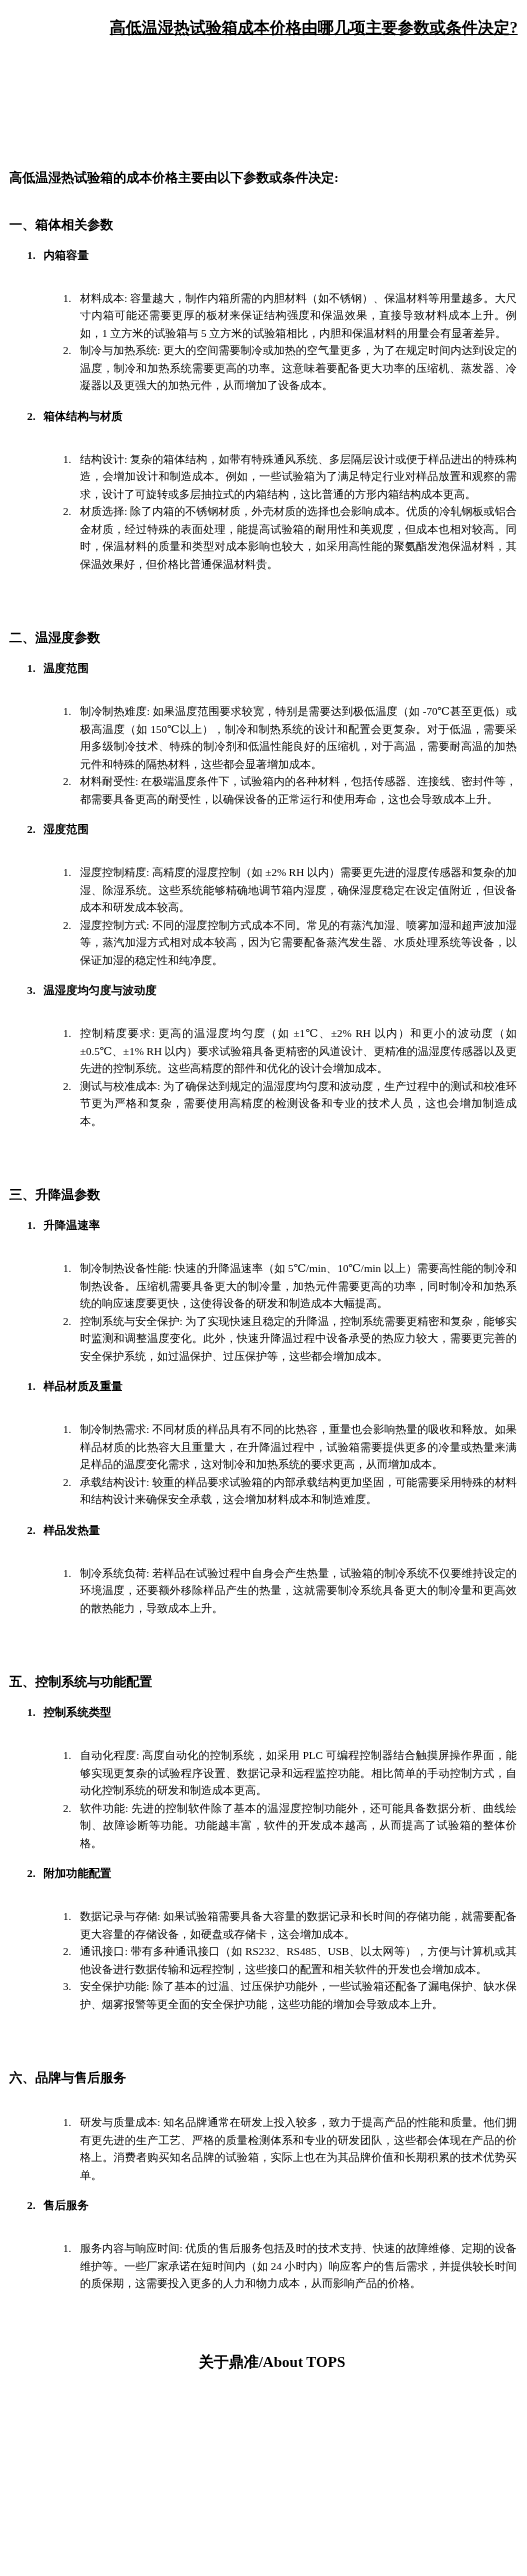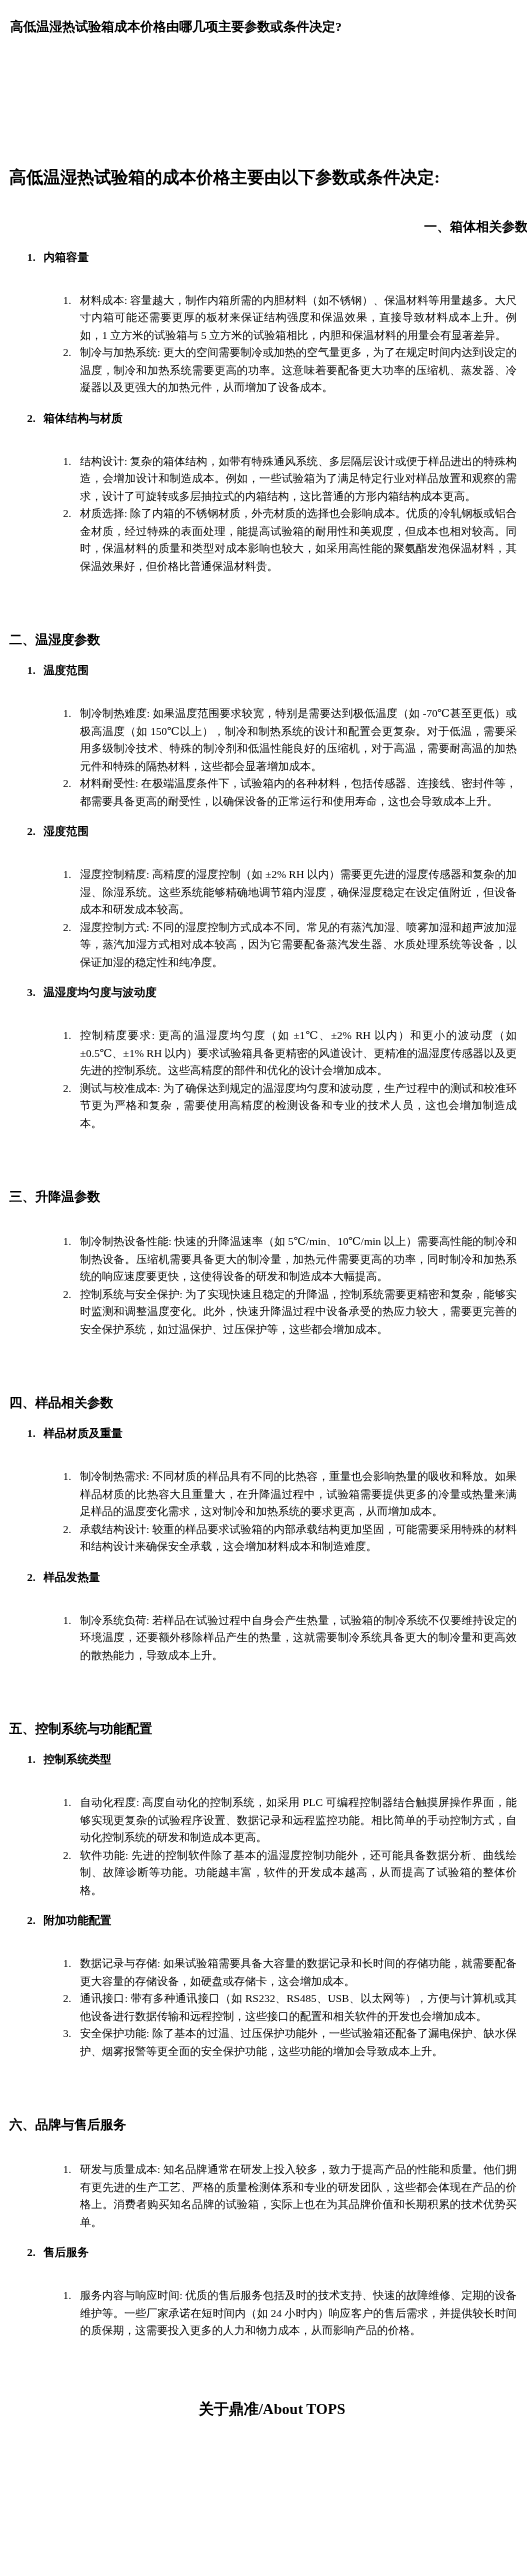--- a/index.html
+++ b/index.html
@@ -1,22 +1,22 @@
 <!DOCTYPE html>
 <html style="font-size:8.2px"><head>
 <meta charset="utf-8">
 <style>
   html,body{margin:0;padding:0;background:#fff;}
   .page{position:relative;width:528px;height:2994px;overflow:hidden;background:#fff;
         font-family:"Liberation Serif","DejaVu Serif",serif;color:#000;}
   
-  .doc-title{font-size:13px;font-weight:bold;text-align:left;margin:17.5px 10.3px 0;}
-  .intro{font-size:17px;font-weight:bold;margin:130px 0 0 9.3px;}
+  .doc-title{font-size:16px;font-weight:bold;text-align:right;margin:17.5px 10.3px 0;text-decoration:underline;}
+  .intro{font-size:13px;font-weight:bold;margin:130px 0 0 9.3px;}
   .sec-h{font-size:13px;font-weight:bold;margin:56px 0 0 9.3px;}
-  #sections .sec:first-child .sec-h{margin-top:29px;text-align:right;}
+  #sections .sec:first-child .sec-h{margin-top:29px;}
   .item-h{font-size:11.3px;font-weight:bold;margin:14px 0 0 27px;}
   .item-h .no{display:inline-block;width:16.5px;}
   .subs{margin-top:27px;}
   .sub{position:relative;margin:0 11.3px 0 0;padding-left:80px;font-size:11px;line-height:17.5px;
        text-align:justify;}
   .sub .no2{position:absolute;left:63px;top:0;}
   .sub b{font-weight:normal;}
   
   .about-h{font-size:15px;font-weight:bold;text-align:center;margin:60px 0 0;padding-left:16px;}
 </style>
@@ -56,27 +56,27 @@
           <p class="sub"><span class="no2">2.</span><b>湿度控制方式: </b>不同的湿度控制方式成本不同。常见的有蒸汽加湿、喷雾加湿和超声波加湿等，蒸汽加湿方式相对成本较高，因为它需要配备蒸汽发生器、水质处理系统等设备，以保证加湿的稳定性和纯净度。</p>
         </div>
         <div class="item-h"><span class="no">3.</span><span class="tt">温湿度均匀度与波动度</span></div>
         <div class="subs">
           <p class="sub"><span class="no2">1.</span><b>控制精度要求: </b>更高的温湿度均匀度（如 ±1℃、±2% RH 以内）和更小的波动度（如 ±0.5℃、±1% RH 以内）要求试验箱具备更精密的风道设计、更精准的温湿度传感器以及更先进的控制系统。这些高精度的部件和优化的设计会增加成本。</p>
           <p class="sub"><span class="no2">2.</span><b>测试与校准成本: </b>为了确保达到规定的温湿度均匀度和波动度，生产过程中的测试和校准环节更为严格和复杂，需要使用高精度的检测设备和专业的技术人员，这也会增加制造成本。</p>
         </div>
       </div>
       <div class="sec">
         <h2 class="sec-h">三、升降温参数</h2>
+        <div class="item-h"><span class="no">1.</span><span class="tt">升降温速率</span></div>
         <div class="subs">
           <p class="sub"><span class="no2">1.</span><b>制冷制热设备性能: </b>快速的升降温速率（如 5℃/min、10℃/min 以上）需要高性能的制冷和制热设备。压缩机需要具备更大的制冷量，加热元件需要更高的功率，同时制冷和加热系统的响应速度要更快，这使得设备的研发和制造成本大幅提高。</p>
           <p class="sub"><span class="no2">2.</span><b>控制系统与安全保护: </b>为了实现快速且稳定的升降温，控制系统需要更精密和复杂，能够实时监测和调整温度变化。此外，快速升降温过程中设备承受的热应力较大，需要更完善的安全保护系统，如过温保护、过压保护等，这些都会增加成本。</p>
         </div>
       </div>
       <div class="sec">
-        <h2 class="sec-h">四、样品相关参数</h2>
         <div class="item-h"><span class="no">1.</span><span class="tt">样品材质及重量</span></div>
         <div class="subs">
           <p class="sub"><span class="no2">1.</span><b>制冷制热需求: </b>不同材质的样品具有不同的比热容，重量也会影响热量的吸收和释放。如果样品材质的比热容大且重量大，在升降温过程中，试验箱需要提供更多的冷量或热量来满足样品的温度变化需求，这对制冷和加热系统的要求更高，从而增加成本。</p>
           <p class="sub"><span class="no2">2.</span><b>承载结构设计: </b>较重的样品要求试验箱的内部承载结构更加坚固，可能需要采用特殊的材料和结构设计来确保安全承载，这会增加材料成本和制造难度。</p>
         </div>
         <div class="item-h"><span class="no">2.</span><span class="tt">样品发热量</span></div>
         <div class="subs">
           <p class="sub"><span class="no2">1.</span><b>制冷系统负荷: </b>若样品在试验过程中自身会产生热量，试验箱的制冷系统不仅要维持设定的环境温度，还要额外移除样品产生的热量，这就需要制冷系统具备更大的制冷量和更高效的散热能力，导致成本上升。</p>
         </div>
       </div>

